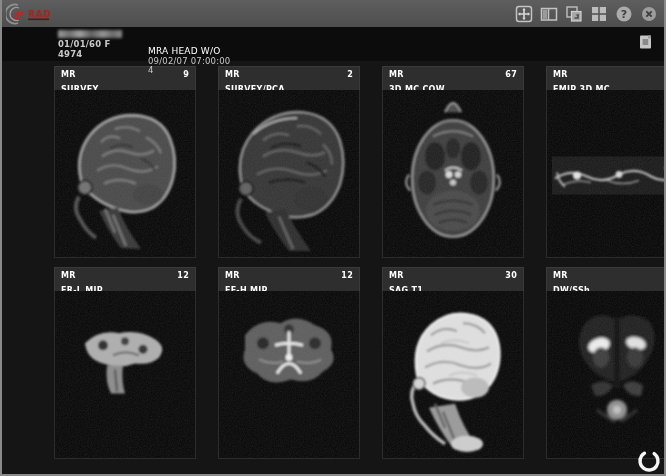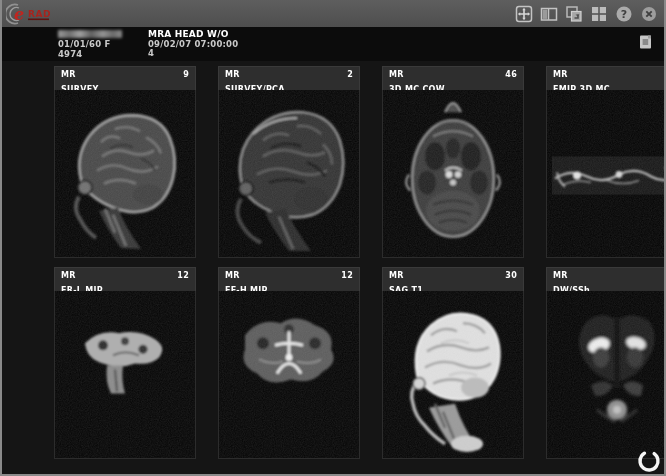--- a/index.html
+++ b/index.html
@@ -21,21 +21,21 @@
   .patientbar{
     height:31px;background:#0c0c0c;color:#c9c9c9;
     display:flex;align-items:flex-start;padding:3px 8px 0 14px;position:relative;
   }
   .pt-block{font-size:8.5px;line-height:9.5px;font-weight:bold;letter-spacing:.2px;margin-left:42px;}
   .pt-name-redact{
     width:64px;height:8px;margin-bottom:2px;border-radius:1px;
     background:linear-gradient(90deg,#9a9a9a 0%,#6f6f6f 18%,#a0a0a0 34%,#5f5f5f 52%,#939393 70%,#6a6a6a 86%,#8d8d8d 100%);
     filter:blur(1.6px);
   }
-  .study-block{margin-left:26px;font-size:8.5px;line-height:9.5px;font-weight:bold;letter-spacing:.2px;}
+  .study-block{margin-left:26px;font-size:8.5px;line-height:9.5px;font-weight:normal;letter-spacing:.2px;margin-top:17px;}
   .study-desc{color:#fff;font-size:9px;}
   .pb-doc{position:absolute;right:10px;top:6px;width:17px;height:18px;cursor:pointer;}
   
   .grid{
     display:grid;grid-template-columns:repeat(4,142px);
     column-gap:22px;row-gap:9px;padding:5px 0 0 12px;
   }
   .cell{width:142px;cursor:pointer;padding-left:40px;}
   .cell-header{
     background:#2e2e2e;border:1px solid #3a3a3a;border-bottom:none;
@@ -162,21 +162,21 @@
         <svg class="art" viewBox="0 0 140 166" preserveAspectRatio="none">
             <use href="#art-sag-pca"></use>
           </svg>
       </div>
     </div>
 
     <div class="cell">
       <div class="cell-header">
         <div class="cell-header-row">
           <span class="modality">MR</span>
-          <span class="count">46</span>
+          <span class="count">67</span>
         </div>
         <div class="series-label">3D MC COW</div>
       </div>
       <div class="cell-image">
         <svg class="art" viewBox="0 0 140 166" preserveAspectRatio="none">
             <use href="#art-axial-cow"></use>
           </svg>
       </div>
     </div>
 

